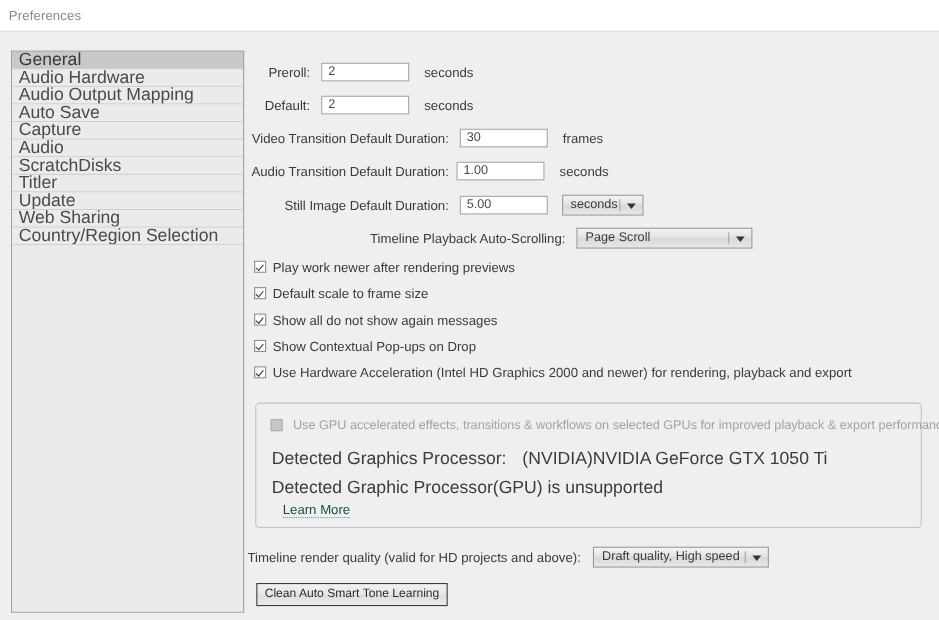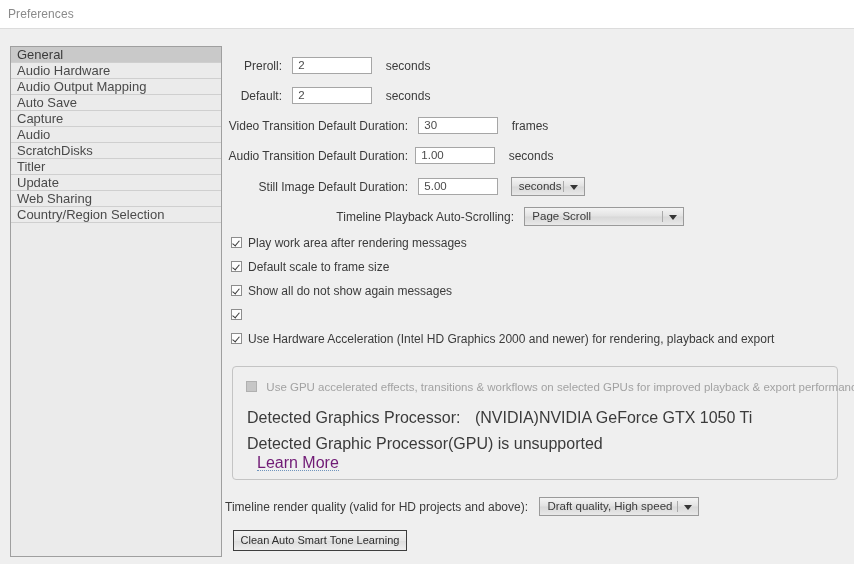--- a/index.html
+++ b/index.html
@@ -55,21 +55,21 @@
     height: 511px;
     background: #ebebeb;
     border: 1px solid #9f9f9f;
     box-sizing: border-box;
     overflow: hidden;
   }
   .side-item {
     height: 15px;
     line-height: 15px;
     padding-left: 6px;
-    font-size: 13px;
+    font-size: 16px;
     color: #4a4a4a;
     border-bottom: 1px solid #cfcfcf;
     background: #ebebeb;
     white-space: nowrap;
     overflow: hidden;
     box-sizing: content-box;
   }
   .side-item.selected {
     background: #c9c9c9;
     color: #3a3a3a;
@@ -224,22 +224,22 @@
     color: #3b3b3b;
     white-space: nowrap;
   }
   .gpu-val {
     margin-left: 10px;
   }
   #learn-more {
     position: absolute;
     left: 24px;
     top: 89px;
-    font-size: 16px;
-    color: #701a75;
+    font-size: 12px;
+    color: #14532d;
     border-bottom: 1px dotted #6f94bd;
     cursor: pointer;
     line-height: 14px;
   }
 
   
   #clean-btn {
     position: absolute;
     left: 11px;
     top: 500px;
@@ -321,24 +321,24 @@
     <div class="row" style="left:3px; top:177px;">
       <span class="lbl lbl-right" style="width:289px;">Timeline Playback Auto-Scrolling:</span>
       <span class="combo" style="width:160px; margin-left:7px;">
         <span class="combo-text">Page Scroll</span>
         <span class="combo-sep"></span>
         <span class="combo-arrow"></span>
       </span>
     </div>
 
     <div id="checkbox-list">
-        <div class="cbrow" style="left: 9px; top: 205px;"><span class="cbox checked"></span><span class="cbtext">Play work area after rendering messages</span></div>
+        <div class="cbrow" style="left: 9px; top: 205px;"><span class="cbox checked"></span><span class="cbtext">Play work newer after rendering previews</span></div>
         <div class="cbrow" style="left: 9px; top: 229px;"><span class="cbox checked"></span><span class="cbtext">Default scale to frame size</span></div>
         <div class="cbrow" style="left: 9px; top: 253px;"><span class="cbox checked"></span><span class="cbtext">Show all do not show again messages</span></div>
-        <div class="cbrow" style="left: 9px; top: 277px;"><span class="cbox checked"></span></div>
+        <div class="cbrow" style="left: 9px; top: 277px;"><span class="cbox checked"></span><span class="cbtext">Show Contextual Pop-ups on Drop</span></div>
         <div class="cbrow" style="left: 9px; top: 301px;"><span class="cbox checked"></span><span class="cbtext">Use Hardware Acceleration (Intel HD Graphics 2000 and newer) for rendering, playback and export</span></div>
       </div>
 
     <div id="gpubox">
       <div class="cbrow" style="left:13px; top:12px;">
         <span class="cbox disabled"></span>
         <span class="cbtext disabled" style="font-size:11.5px;">Use GPU accelerated effects, transitions &amp; workflows on selected GPUs for improved playback &amp; export performance</span>
       </div>
       <div class="gpu-line" style="left:14px; top:42px;">
         <span>Detected Graphics Processor:</span>

